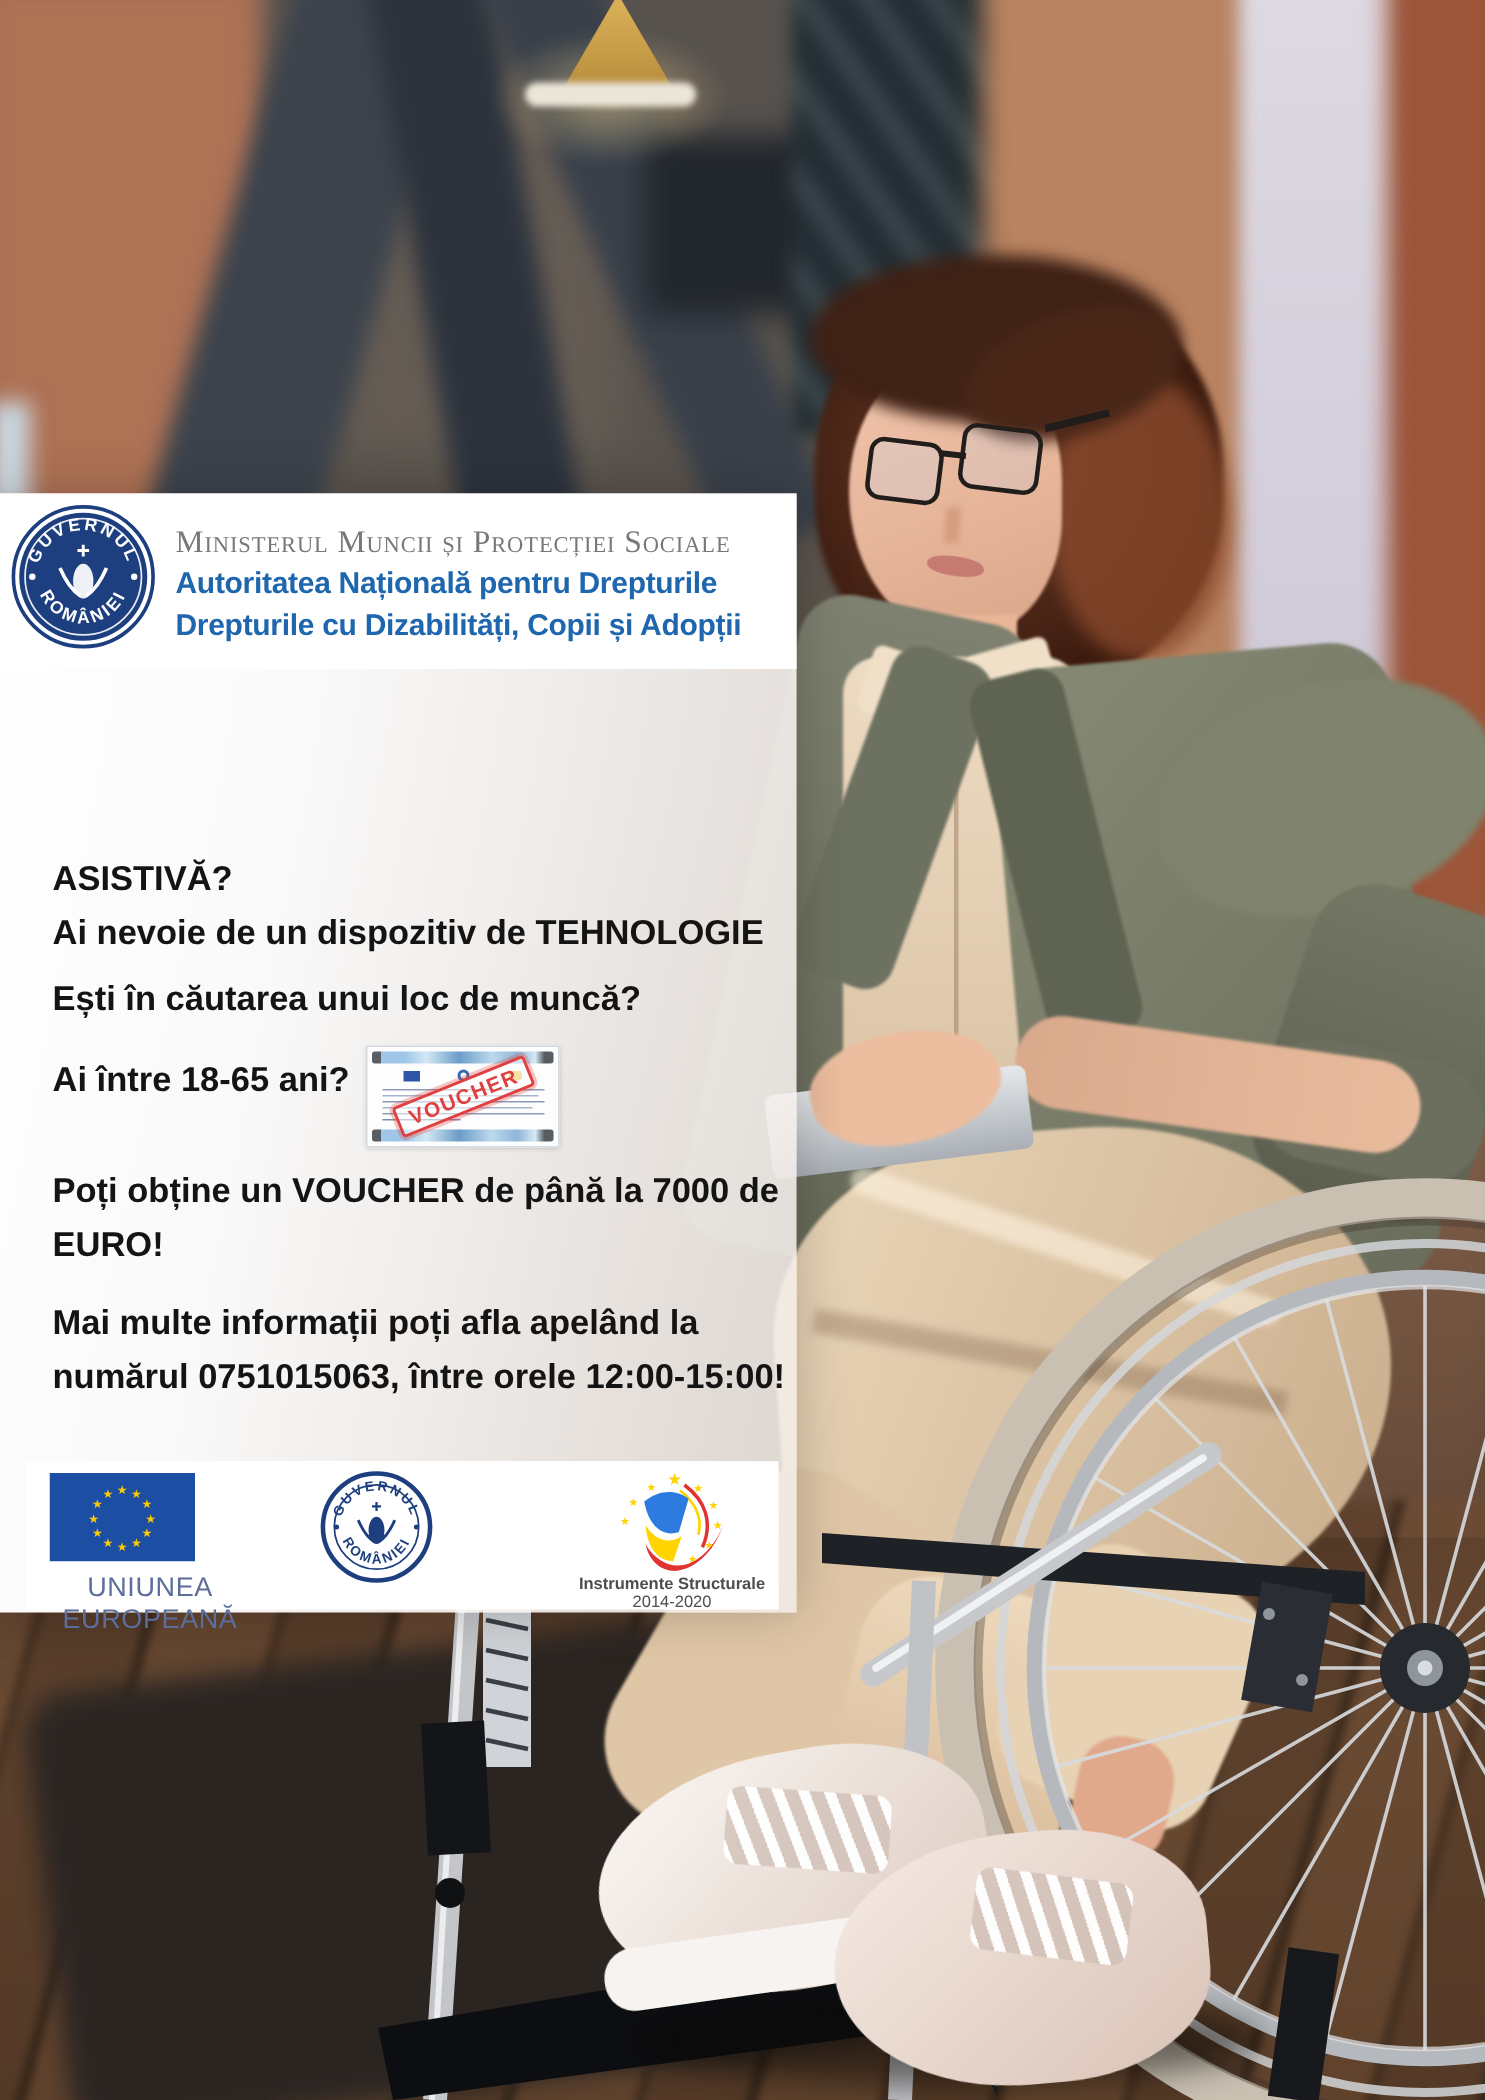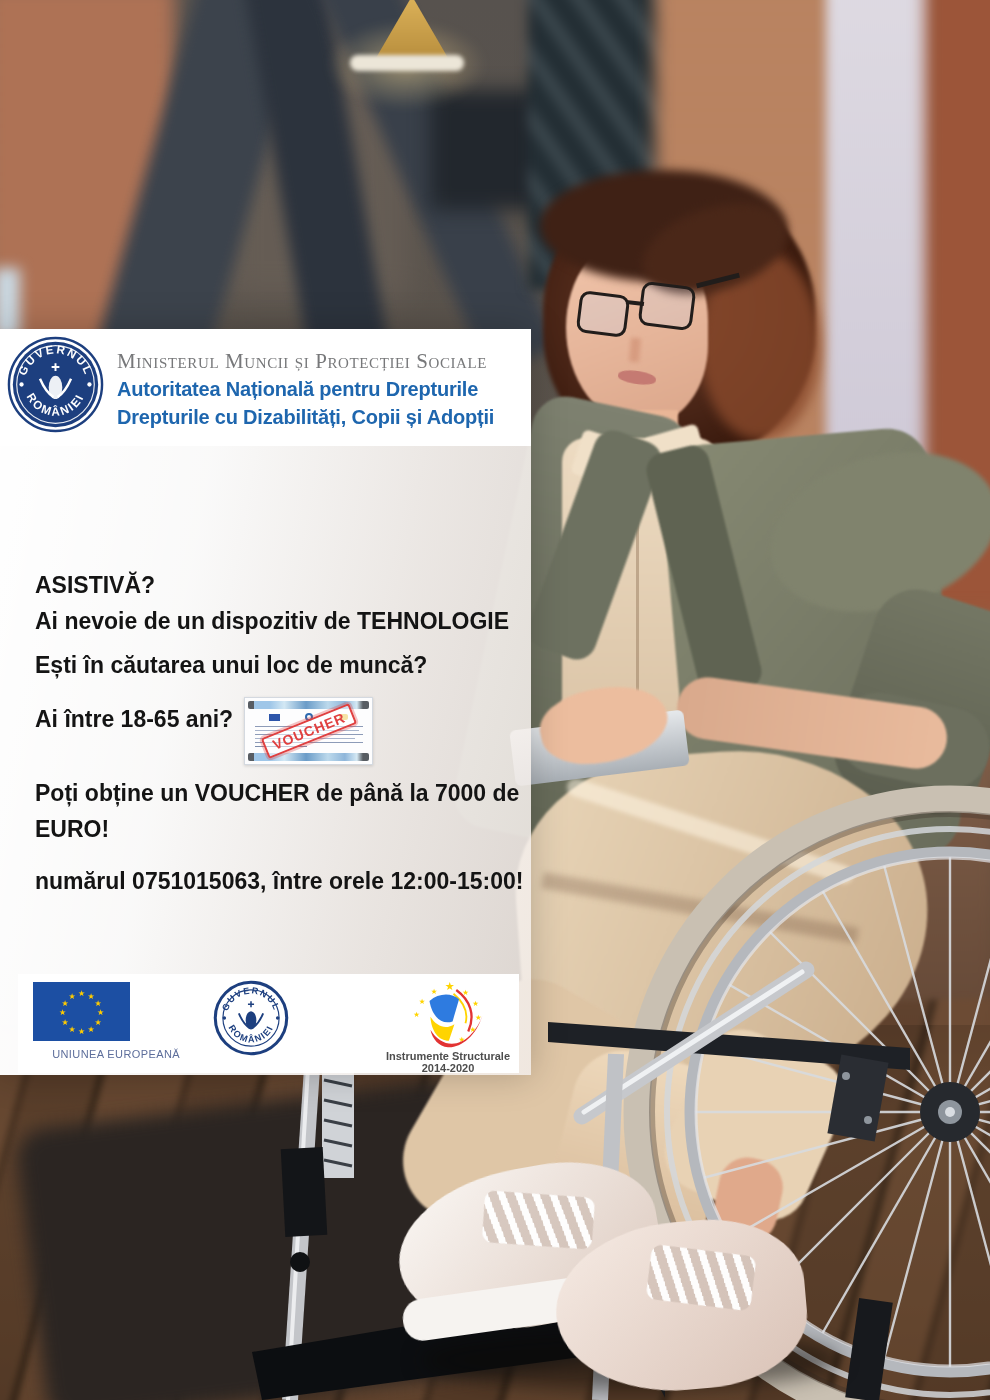--- a/index.html
+++ b/index.html
@@ -100,26 +100,26 @@
   .vdot2{left:94px;top:16px;width:9px;height:6px;background:#e8c23a;border-radius:2px;}
   .vline{left:10px;background:#8d9bb8;height:1px;}
   .vl1{top:28px;width:108px;} .vl2{top:32px;width:104px;background:#a8b4cc;}
   .vl3{top:36px;width:108px;} .vl4{top:40px;width:100px;background:#a8b4cc;}
   .vl5{top:44px;width:108px;} .vl6{top:48px;width:52px;background:#7c8dad;}
   .stamp{left:50%;top:50%;transform:translate(-50%,-50%) rotate(-22deg);font-weight:bold;font-size:14px;letter-spacing:1px;color:#e04040;border:2px solid #e04040;border-radius:3px;padding:1px 7px;background:rgba(255,255,255,.55);box-shadow:0 0 0 2px rgba(224,64,64,.3);}
 
   
   .logosBand{left:18px;top:645px;width:501px;height:99px;background:#fff;}
   .euFlag{left:15px;top:8px;width:97px;height:59px;}
-  .euLabel{left:2px;top:74px;width:160px;font-size:11px;letter-spacing:.4px;color:#5d6e9b;text-align:right;}
+  .euLabel{left:2px;top:74px;width:160px;font-size:18px;letter-spacing:.4px;color:#5d6e9b;text-align:center;}
   .sealSmall{left:195px;top:6px;width:76px;height:76px;}
   .isBlock{left:350px;top:0;width:160px;height:99px;}
   .isSvg{left:32px;top:4px;width:95px;height:72px;}
   .isL1{left:0;top:76px;width:160px;text-align:center;font-weight:bold;font-size:11px;color:#4d4d4d;}
-  .isL2{left:0;top:88px;width:160px;text-align:center;font-weight:bold;font-size:11px;color:#4d4d4d;}
+  .isL2{left:0;top:88px;width:160px;text-align:center;font-weight:normal;font-size:11px;color:#4d4d4d;}
 </style>
 </head>
 <body>
 
 <div class="poster">
 
   <div class="photo">
     <div class="bgbase"></div>
     <div class="pillarL">
         <div class="brickrows" style="position:absolute;"></div>
@@ -306,20 +306,21 @@
       <div class="vline vl5"></div>
         <div class="vline vl6"></div>
       <div class="stamp">VOUCHER</div>
     </div>
 
     <div class="para p4">
       <div>Poți obține un VOUCHER de până la 7000 de</div>
       <div>EURO!</div>
     </div>
     <div class="para p5">
+      <div>Mai multe informații poți afla apelând la</div>
       <div>numărul 0751015063, între orele 12:00-15:00!</div>
     </div>
 
     <div class="logosBand">
       <svg class="euFlag" viewBox="0 0 97 59">
         <rect x="0" y="0" width="97" height="59" fill="#1c4fa3"></rect>
         <g fill="#ffcc00" font-size="8" text-anchor="middle">
           <text x="48.5" y="14">★</text>
             <text x="58" y="16.5">★</text>
             <text x="65" y="23.5">★</text>

